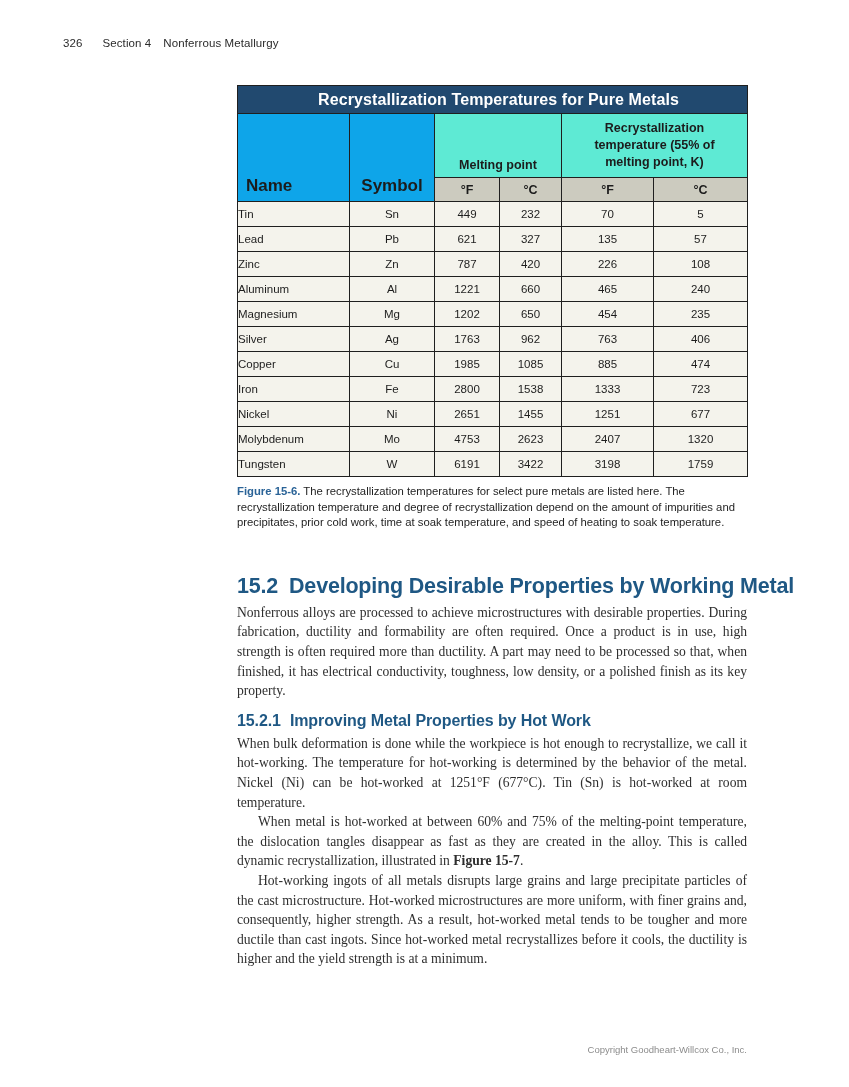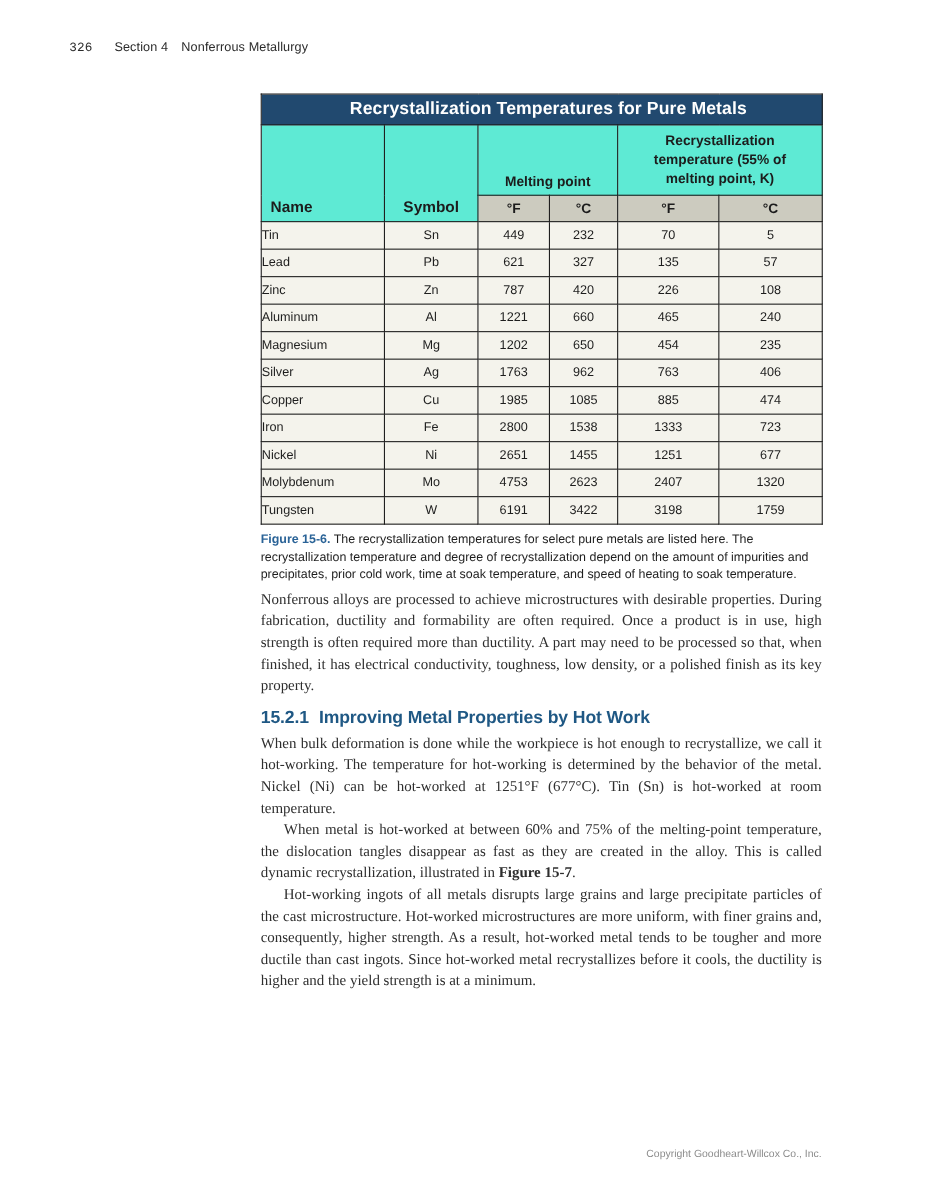--- a/index.html
+++ b/index.html
@@ -11,21 +11,21 @@
     font-family: "Liberation Sans", sans-serif;
     color: #222;
     overflow: hidden;
   }
   
   .running-head {
     position: absolute; left: 63px; top: 37px;
     font-size: 11.5px; color: #2b2b2b;
     letter-spacing: 0.1px;
   }
-  .running-head .pgnum { margin-right: 20px; font-family: Liberation Mono, monospace; }
+  .running-head .pgnum { margin-right: 20px; }
   .running-head .sec { margin-right: 12px; }
 
   
   .content { position: absolute; left: 237px; top: 85px; width: 510px; }
 
   
   table.metals {
     width: 510px; table-layout: fixed;
     border-collapse: collapse;
     font-size: 11.5px; color: #1d1d1d;
@@ -34,21 +34,21 @@
   .title-bar {
     background: #21496f; color: #ffffff;
     font-weight: bold; font-size: 16px; text-align: center;
     height: 28px; letter-spacing: 0.1px; padding-left: 12px;
   }
   th.group-head {
     background: #5eead4; font-size: 12.5px; font-weight: bold;
     text-align: center; color: #1c1c1c;
   }
   th.name-head, th.symbol-head {
-    background: #5eead4; font-size: 14px; font-weight: bold;
+    background: #0ea5e9; font-size: 17px; font-weight: bold;
     vertical-align: bottom; padding-bottom: 5px; color: #1c1c1c;
   }
   th.name-head { text-align: left; padding-left: 8px; }
   th.symbol-head { text-align: center; }
   th.melting { vertical-align: bottom; padding-bottom: 5px; height: 64px; }
   th.recryst { vertical-align: middle; padding: 0 26px; line-height: 1.35; }
   th.unit {
     background: #cccbbf; font-size: 12.5px; font-weight: bold;
     text-align: center; height: 24px; color: #1c1c1c;
   }
@@ -214,20 +214,23 @@
         <td class="data">1759</td>
       </tr>
     </tbody>
       </table>
 
 
     <div class="caption">
       <span class="fig-label">Figure 15-6.</span><span> The recrystallization temperatures for select pure metals are listed here. The recrystallization temperature and degree of recrystallization depend on the amount of impurities and precipitates, prior cold work, time at soak temperature, and speed of heating to soak temperature.</span>
     </div>
 
+    <h1 class="sec-head">
+      <span class="num">15.2</span><span>Developing Desirable Properties by Working Metal</span>
+    </h1>
     <p class="body">Nonferrous alloys are processed to achieve microstructures with desirable properties. During fabrication, ductility and formability are often required. Once a product is in use, high strength is often required more than ductility. A part may need to be processed so that, when finished, it has electrical conductivity, toughness, low density, or a polished finish as its key property.</p>
 
     <h2 class="sub-head">
       <span class="num">15.2.1</span><span>Improving Metal Properties by Hot Work</span>
     </h2>
     <p class="body">When bulk deformation is done while the workpiece is hot enough to recrystallize, we call it hot-working. The temperature for hot-working is determined by the behavior of the metal. Nickel (Ni) can be hot-worked at 1251°F (677°C). Tin (Sn) is hot-worked at room temperature.</p>
     <p class="body indent"><span>When metal is hot-worked at between 60% and 75% of the melting-point temperature, the dislocation tangles disappear as fast as they are created in the alloy. This is called dynamic recrystallization, illustrated in </span><b>Figure 15-7</b><span>.</span></p>
     <p class="body indent">Hot-working ingots of all metals disrupts large grains and large precipitate particles of the cast microstructure. Hot-worked microstructures are more uniform, with finer grains and, consequently, higher strength. As a result, hot-worked metal tends to be tougher and more ductile than cast ingots. Since hot-worked metal recrystallizes before it cools, the ductility is higher and the yield strength is at a minimum.</p>
 
   </div>

